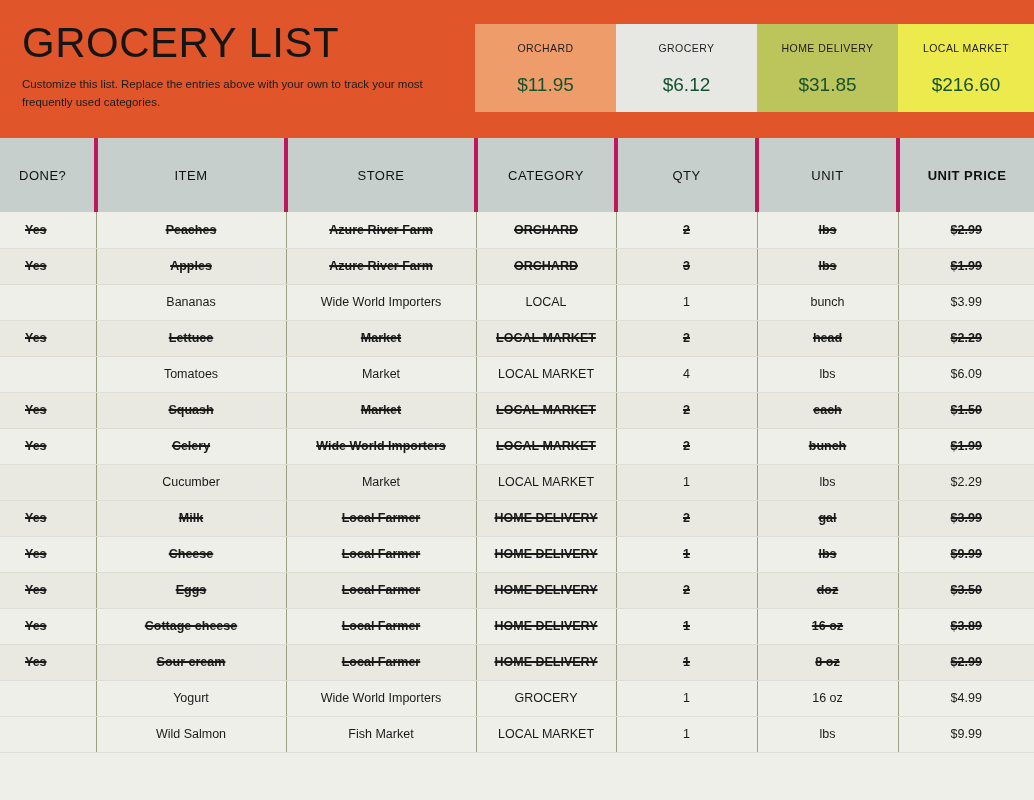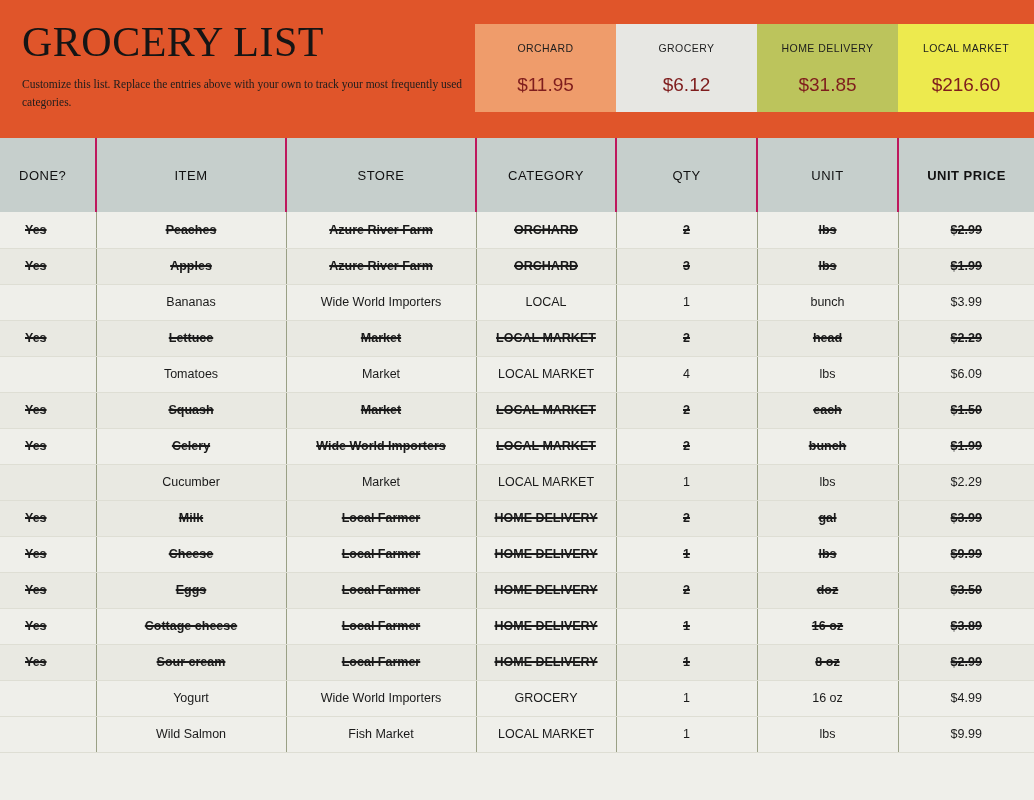--- a/index.html
+++ b/index.html
@@ -19,21 +19,20 @@
     height: 138px;
     background: #E0552A;
     overflow: hidden;
   }
 
   #title-block {
     position: absolute;
     left: 22px;
     top: 20px;
     width: 450px;
-    font-family: Liberation Serif, serif;
   }
 
   #page-title {
     font-size: 42px;
     font-weight: 400;
     letter-spacing: 0.5px;
     color: #151515;
     line-height: 1.08;
     white-space: nowrap;
   }
@@ -71,21 +70,21 @@
     font-size: 10.5px;
     letter-spacing: 0.45px;
     color: #1d1d1d;
     text-transform: uppercase;
     white-space: nowrap;
   }
 
   .summary-card-value {
     margin-top: 20px;
     font-size: 19px;
-    color: #7f1d1d;
+    color: #14532d;
     white-space: nowrap;
   }
 
   
   #grocery-table-wrap {
     width: 1034px;
     height: 662px;
     overflow: hidden;
   }
 
@@ -96,21 +95,21 @@
   }
 
   table#grocery-table th {
     background: #C6CFCC;
     height: 74px;
     font-size: 13px;
     font-weight: 400;
     letter-spacing: 0.5px;
     color: #111;
     text-transform: uppercase;
-    border-right: 2px solid #be185d;
+    border-right: 4px solid #be185d;
     vertical-align: middle;
   }
   table#grocery-table th:last-child { border-right: none; font-weight: bold; }
   table#grocery-table th.col-done { text-align: left; padding-left: 19px; }
 
   table#grocery-table td {
     height: 36px;
     font-size: 12.5px;
     color: #1a1a1a;
     text-align: center;

